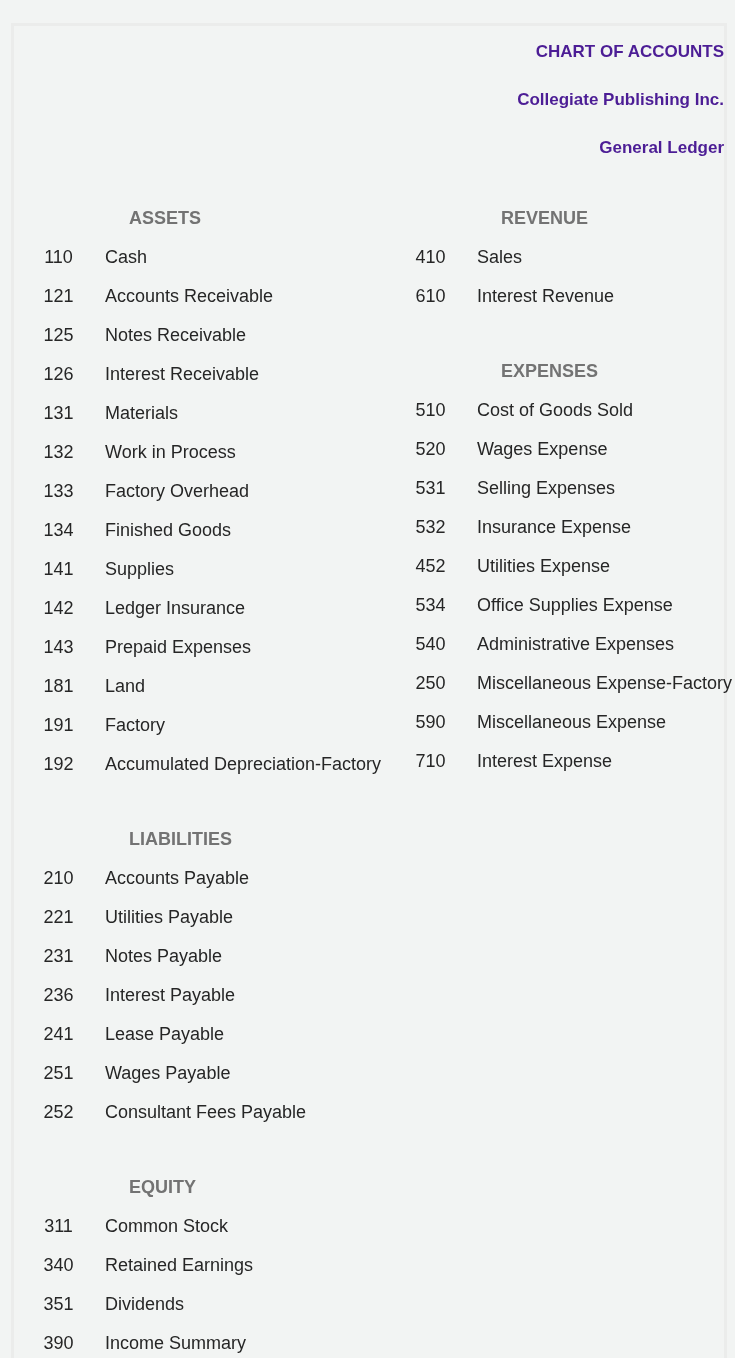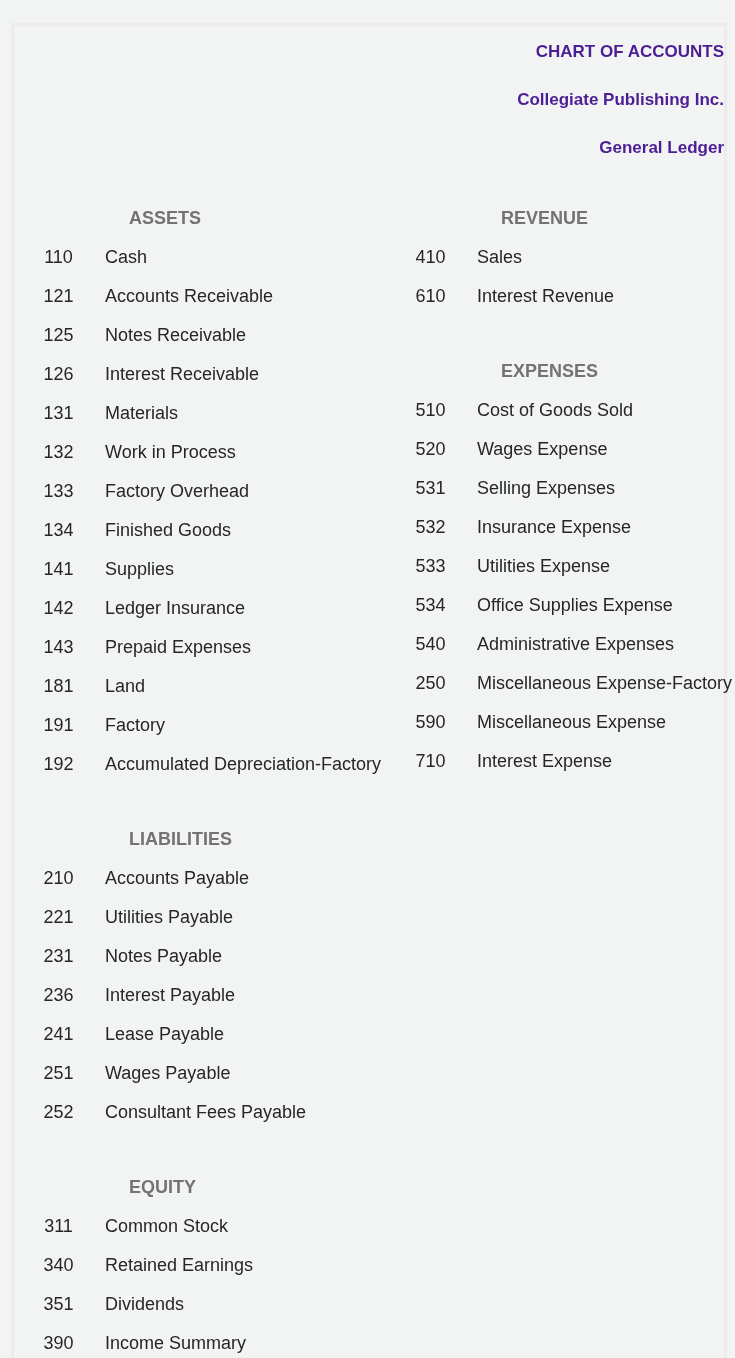--- a/index.html
+++ b/index.html
@@ -225,21 +225,21 @@
         </div>
       <div class="row" style="top:116px;">
           <span class="num">531</span>
           <span class="label">Selling Expenses</span>
         </div>
       <div class="row" style="top:155px;">
           <span class="num">532</span>
           <span class="label">Insurance Expense</span>
         </div>
       <div class="row" style="top:194px;">
-          <span class="num">533</span>
+          <span class="num">452</span>
           <span class="label">Utilities Expense</span>
         </div>
       <div class="row" style="top:233px;">
           <span class="num">534</span>
           <span class="label">Office Supplies Expense</span>
         </div>
       <div class="row" style="top:272px;">
           <span class="num">540</span>
           <span class="label">Administrative Expenses</span>
         </div>

